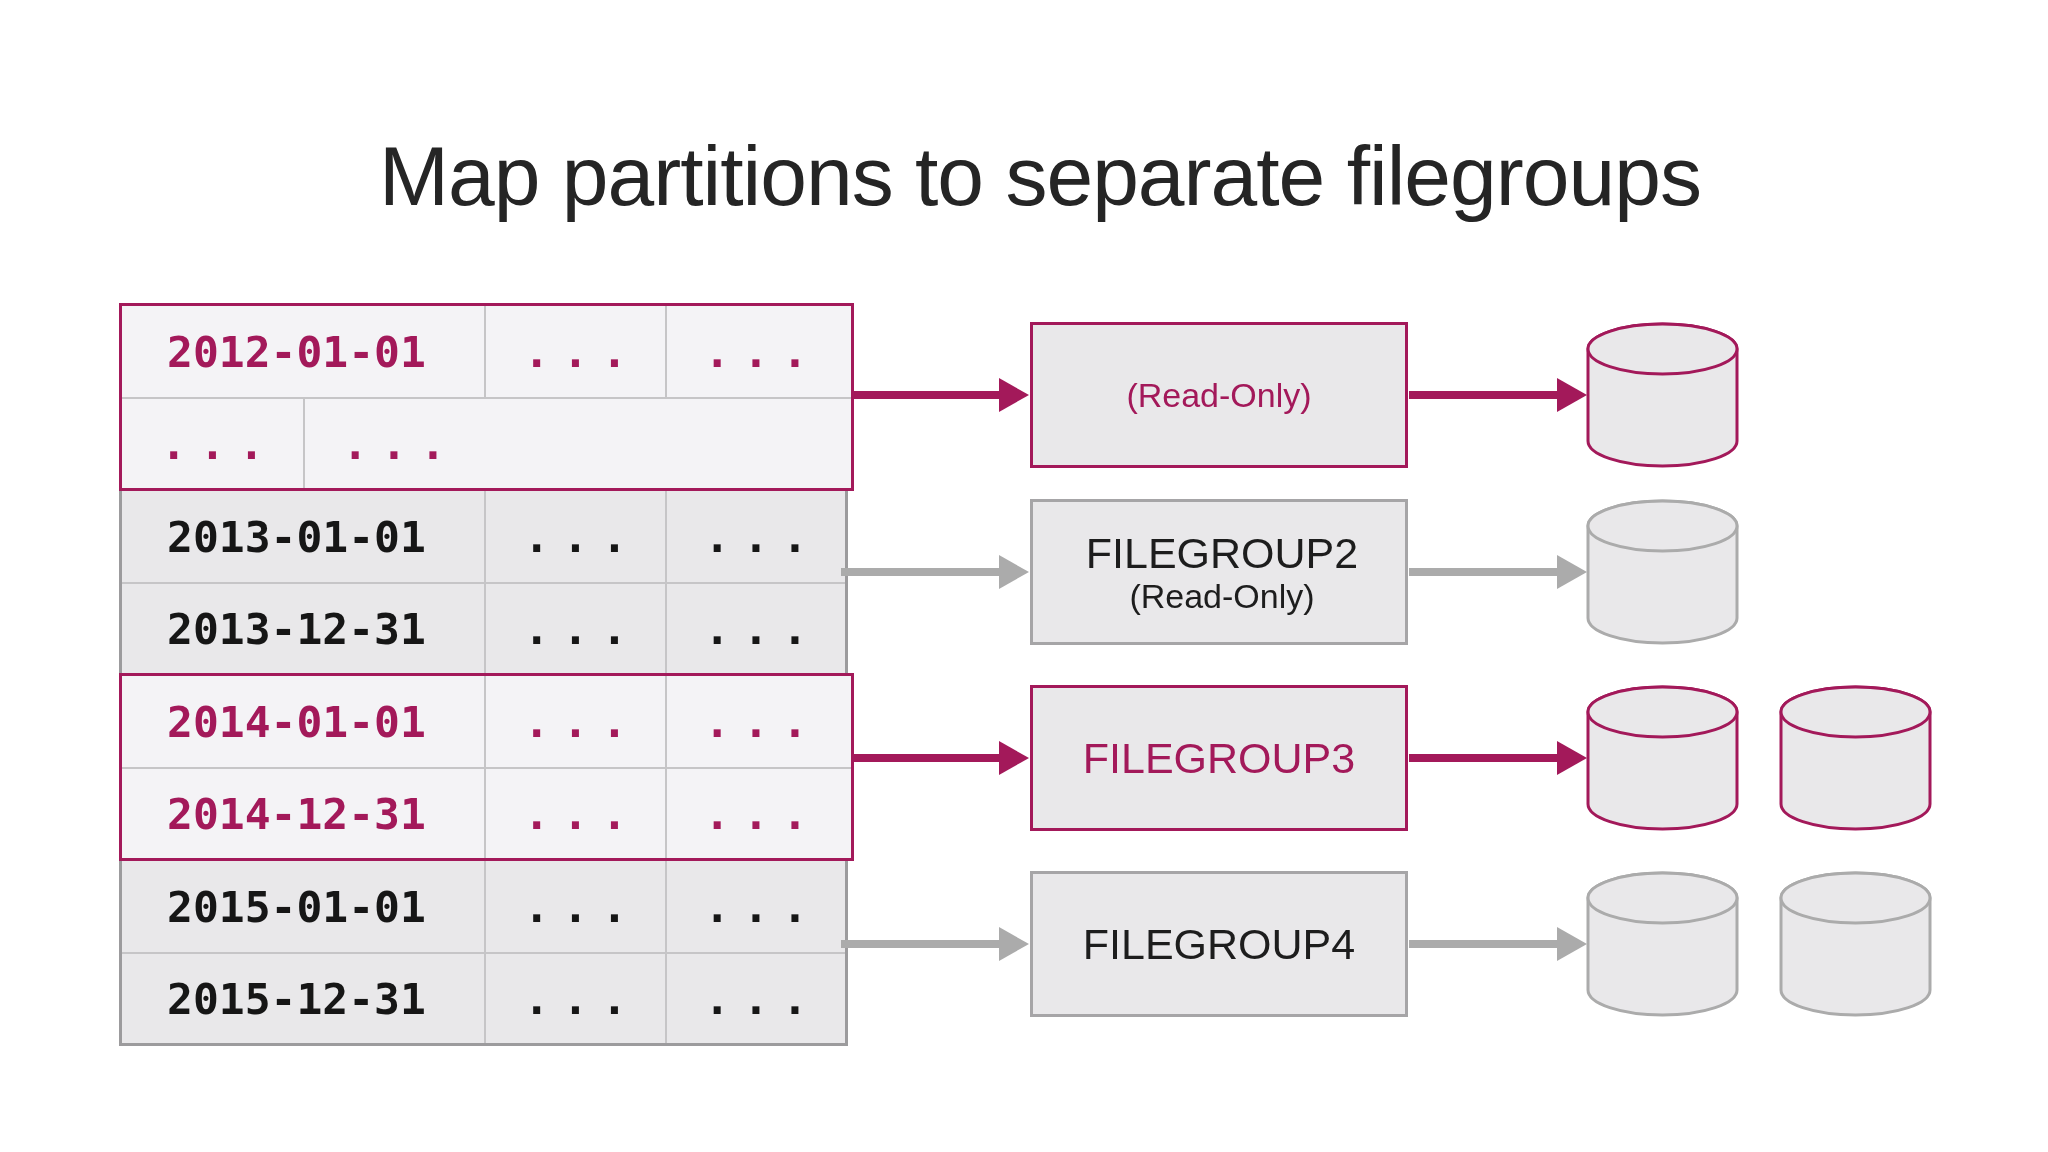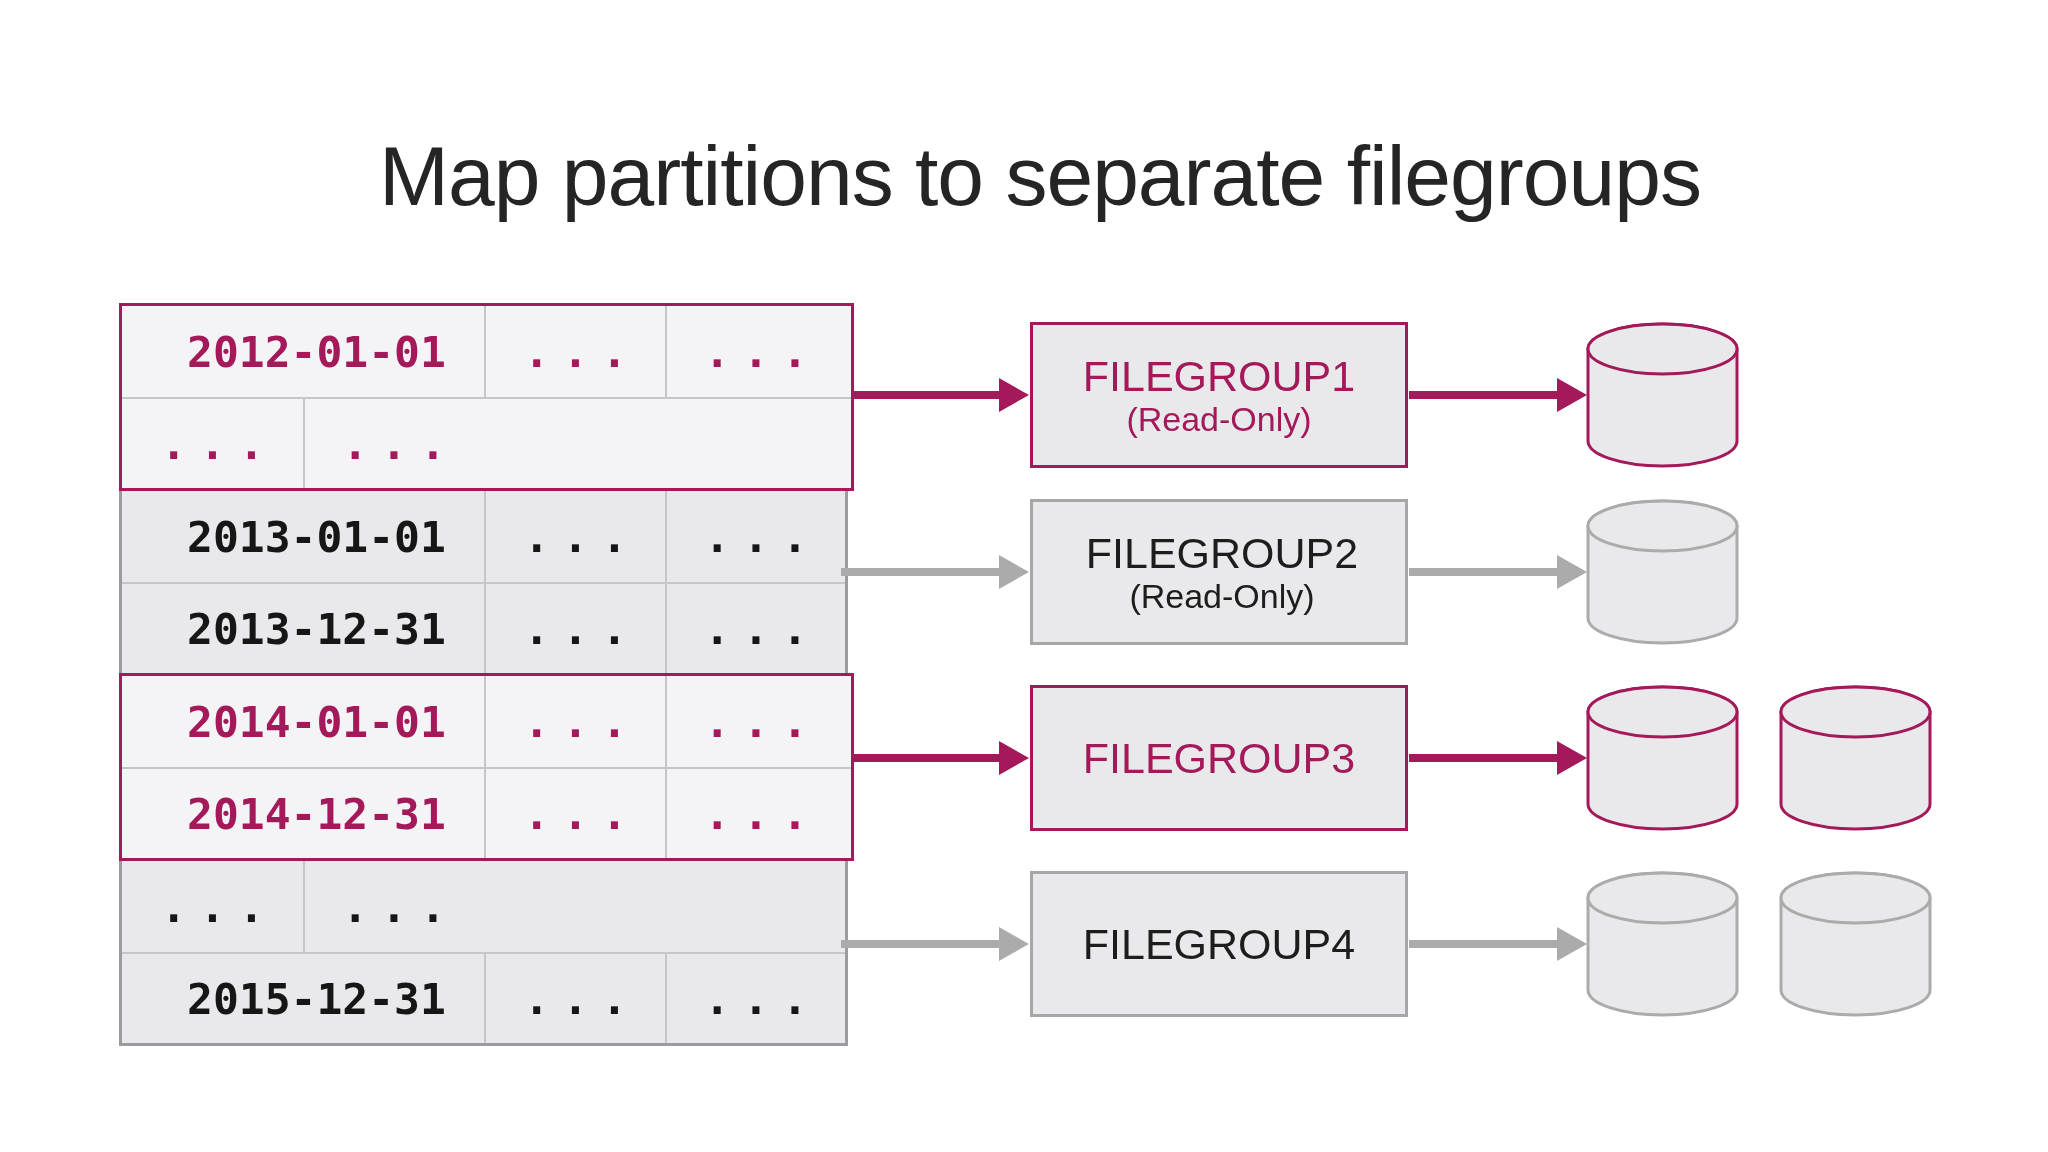--- a/index.html
+++ b/index.html
@@ -29,21 +29,21 @@
   .pgroup{position:relative;}
   .pgroup.hl{
     left:-3px;width:calc(100% + 6px);
     border:3px solid var(--accent);
     background:#f4f3f6;
     z-index:2;
   }
   .prow{display:flex;height:91px;align-items:center;}
   .prow.second{border-top:2px solid #c6c5c7;box-sizing:border-box;}
   .cell{box-sizing:border-box;height:100%;display:flex;align-items:center;}
-  .cell.date{width:362px;padding-left:65px;
+  .cell.date{width:362px;padding-left:45px;
     font-family:"DejaVu Sans Mono","Liberation Mono",monospace;
     font-size:43px;font-weight:600;color:#161616;}
   .cell.dots{width:181px;justify-content:center;
     font-family:"DejaVu Sans Mono","Liberation Mono",monospace;
     font-size:43px;font-weight:bold;letter-spacing:13px;color:#161616;
     padding-left:13px;}
   .cell.dots:last-child{width:180px;}
   .cell.dots,.cell.date{border-left:none;}
   .prow .cell + .cell{border-left:2px solid #c6c5c7;}
   .pgroup.hl .cell.date,.pgroup.hl .cell.dots{color:var(--accent);}
@@ -99,33 +99,33 @@
           <div class="cell dots">...</div>
         </div>
         <div class="prow second">
           <div class="cell date">2014-12-31</div>
           <div class="cell dots">...</div>
           <div class="cell dots">...</div>
         </div>
       </div>
       <div class="pgroup">
         <div class="prow">
+          <div class="cell date">2015-01-01</div>
           <div class="cell dots">...</div>
           <div class="cell dots">...</div>
         </div>
         <div class="prow second">
           <div class="cell date">2015-12-31</div>
           <div class="cell dots">...</div>
           <div class="cell dots">...</div>
         </div>
       </div>
     </div>
   <div id="fgcol">
       <div class="fgbox hl" style="top: 322px;">
-        <div class="fgname">FILEGROUP1</div>
         <div class="fgsub">(Read-Only)</div>
       </div>
       <div class="fgbox" style="top: 499px; padding-left: 6px;">
         <div class="fgname">FILEGROUP2</div>
         <div class="fgsub">(Read-Only)</div>
       </div>
       <div class="fgbox hl" style="top: 685px;">
         <div class="fgname">FILEGROUP3</div>
       </div>
       <div class="fgbox" style="top: 871px;">

